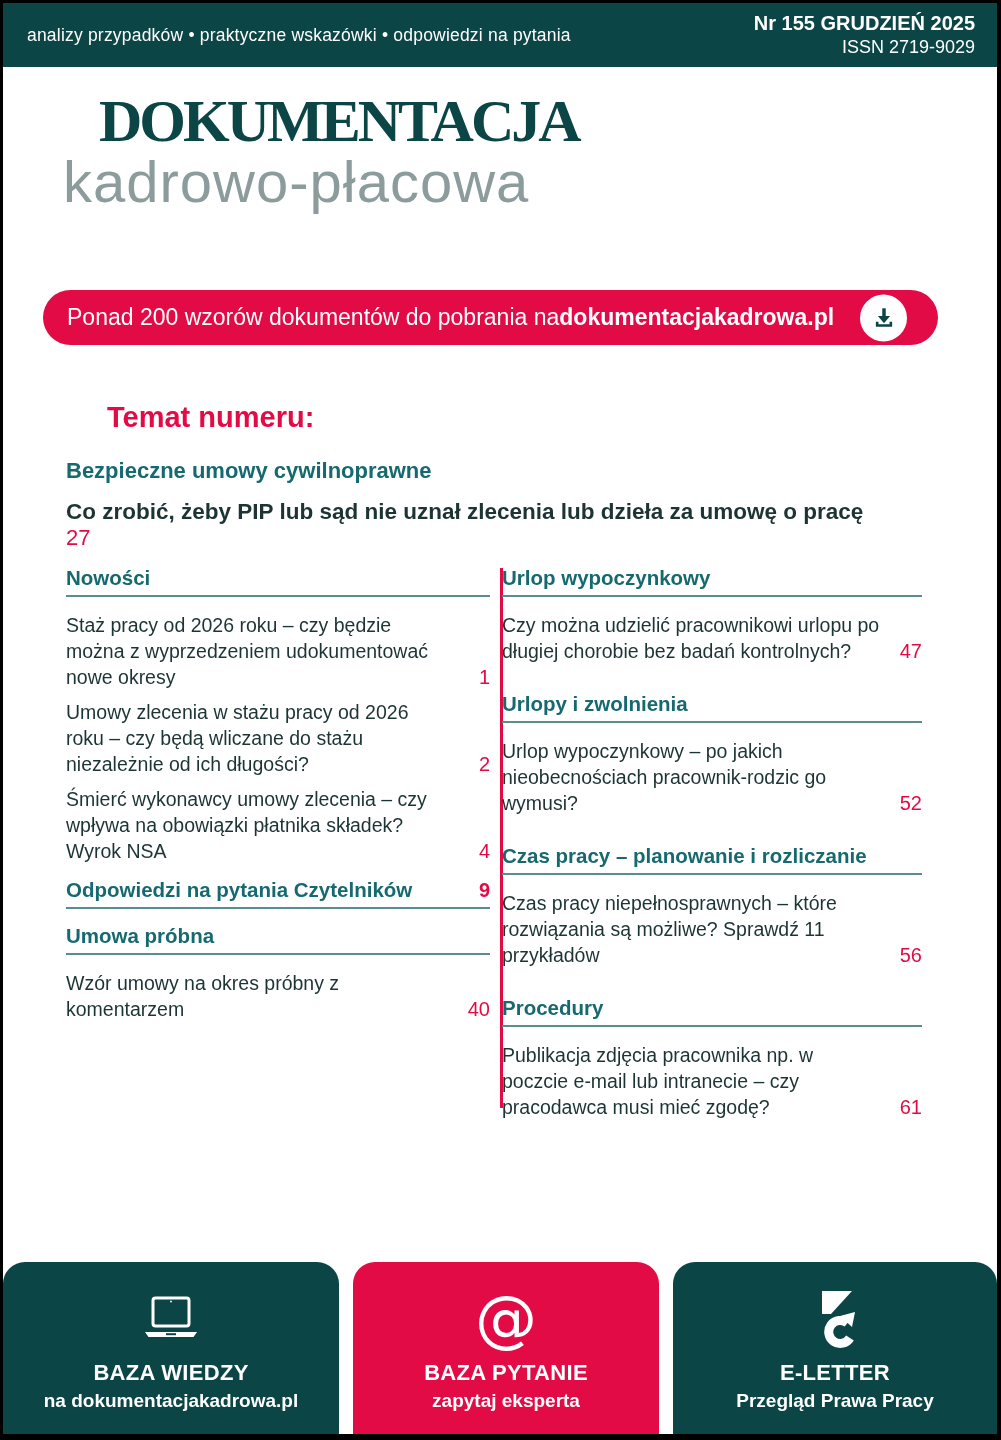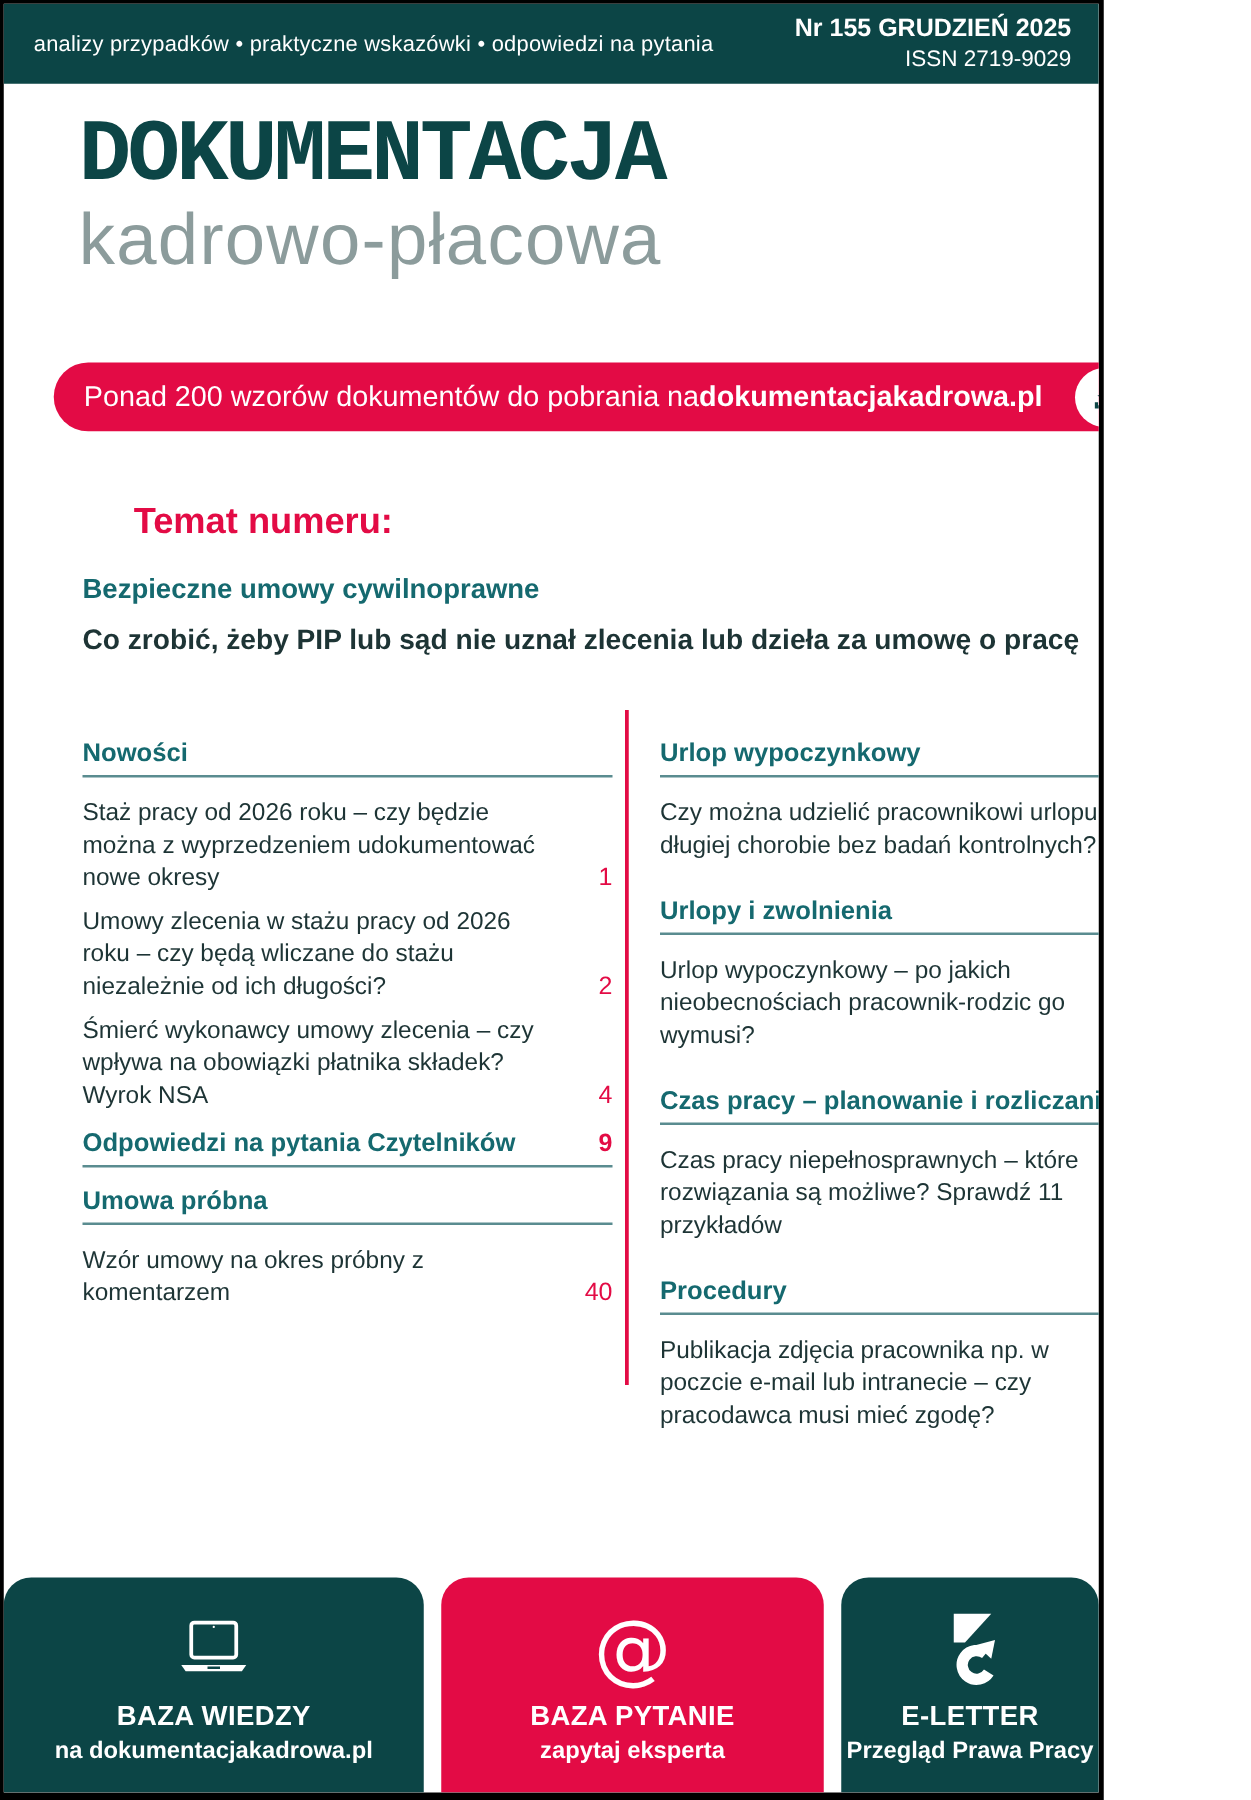--- a/index.html
+++ b/index.html
@@ -8,43 +8,43 @@
     --rule:#5a8c90;
     --red:#e30b45;
     --gray-sub:#8c9c9c;
     --ink:#1d3435;
   }
   *{margin:0;padding:0;box-sizing:border-box;}
   html,body{background:#fff;}
   body{font-family:"Liberation Sans",sans-serif;}
   .page{
     position:relative;
-    width:883px;height:1440px;
+    width:1001px;height:1440px;
     background:#fff;
     border:3px solid #000;
     border-right-width:4px;border-bottom-width:6px;
     overflow:hidden;
   }
   
   .header-bar{
     position:absolute;left:0;top:0;right:0;height:64px;
     background:var(--teal);
     display:flex;justify-content:space-between;align-items:center;
     padding:0 22px 0 24px;color:#fff;
   }
   .tagline{font-size:17.5px;letter-spacing:.2px;}
   .issue-block{text-align:right;line-height:1.25;}
   .issue-no{font-weight:700;font-size:20px;}
   .issn{font-size:18px;}
   
   .masthead{position:absolute;left:60px;top:88px;}
   .mast-title{
-    font-family:Liberation Mono, monospace;
-    font-size:70px;font-weight:700;letter-spacing:-3px;
-    color:var(--teal);line-height:1.0;
+    font-family:Liberation Serif, serif;
+    font-size:60px;font-weight:700;letter-spacing:-3px;
+    color:var(--teal);line-height:1.0;margin-left:36px;
   }
   .mast-sub{
     font-size:58px;font-weight:400;color:var(--gray-sub);
     letter-spacing:1px;margin-top:2px;line-height:1.0;
   }
   
   .banner{
     position:absolute;left:40px;top:287px;width:895px;height:55px;
     background:var(--red);border-radius:28px;
     display:flex;align-items:center;
@@ -53,27 +53,27 @@
   .banner b{font-weight:700;}
   .banner-circle{
     position:absolute;right:31px;top:50%;transform:translateY(-50%);
     width:47px;height:47px;border-radius:50%;background:#fff;
     display:flex;align-items:center;justify-content:center;
   }
   
   .feature{position:absolute;left:63px;top:398px;width:872px;}
   .feature-label{color:var(--red);font-weight:700;font-size:29px;margin-left:41px;}
   .feature-kicker{color:var(--teal-head);font-weight:700;font-size:22px;margin-top:24px;}
-  .feature-row{display:flex;justify-content:space-between;align-items:baseline;margin-top:15px;}
+  .feature-row{display:flex;justify-content:space-between;align-items:baseline;margin-top:15px;flex-direction:column;}
   .feature-title{color:var(--ink);font-weight:700;font-size:22.5px;}
   .pg{color:var(--red);font-size:20px;white-space:nowrap;}
   .feature-row .pg{font-size:22px;}
   
-  .toc{position:absolute;left:63px;top:588px;width:872px;display:grid;
-       grid-template-columns:424px 420px;column-gap:38px;}
+  .toc{position:absolute;left:63px;top:563px;width:872px;display:grid;
+       grid-template-columns:424px 420px;column-gap:12px;}
   .toc-divider{position:absolute;left:497px;top:565px;height:540px;width:3px;background:var(--red);}
   .sec{margin-bottom:14px;}
   .col-right .sec{margin-bottom:28px;}
   .sec-head{
     display:flex;justify-content:space-between;align-items:flex-end;
     color:var(--teal-head);font-weight:700;font-size:20.5px;
     border-bottom:2px solid var(--rule);
     padding-bottom:5px;margin-bottom:15px;
   }
   .item{display:flex;justify-content:space-between;margin-bottom:9px;cursor:pointer;}

